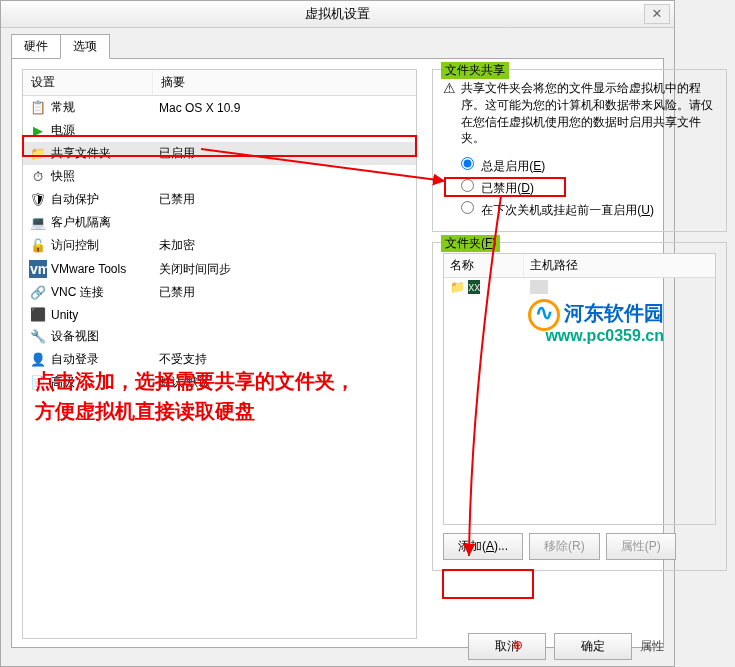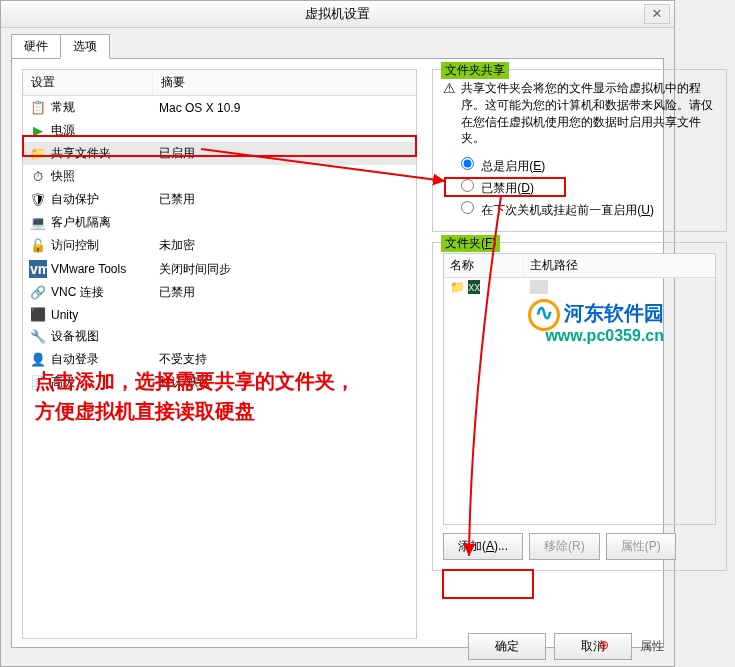--- a/index.html
+++ b/index.html
@@ -195,22 +195,22 @@
     <defs>
         <marker id="ah" markerWidth="8" markerHeight="8" refX="6" refY="3" orient="auto">
           <path d="M0,0 L6,3 L0,6 Z" fill="#e00"></path>
         </marker>
       </defs>
     <line x1="200" y1="148" x2="444" y2="180" stroke="#e00" stroke-width="2" marker-end="url(#ah)"></line>
     <path d="M 500 195 Q 470 400 468 555" stroke="#e00" stroke-width="2" fill="none" marker-end="url(#ah)"></path>
   </svg>
 
   <div class="dialog-buttons">
+    <div class="btn">取消<span style="position:absolute;margin-left:-6px;color:#e00;">⊕</span></div>
     <div class="btn">确定</div>
-    <div class="btn">取消<span style="position:absolute;margin-left:-6px;color:#e00;">⊕</span></div>
     <span class="advanced-label">属性</span>
   </div>
 
   <div class="watermark1">
     <span class="wm-logo"></span><span>河东软件园</span>
   </div>
   <div class="watermark2">www.pc0359.cn</div>
 </div>
 
 </body></html>

